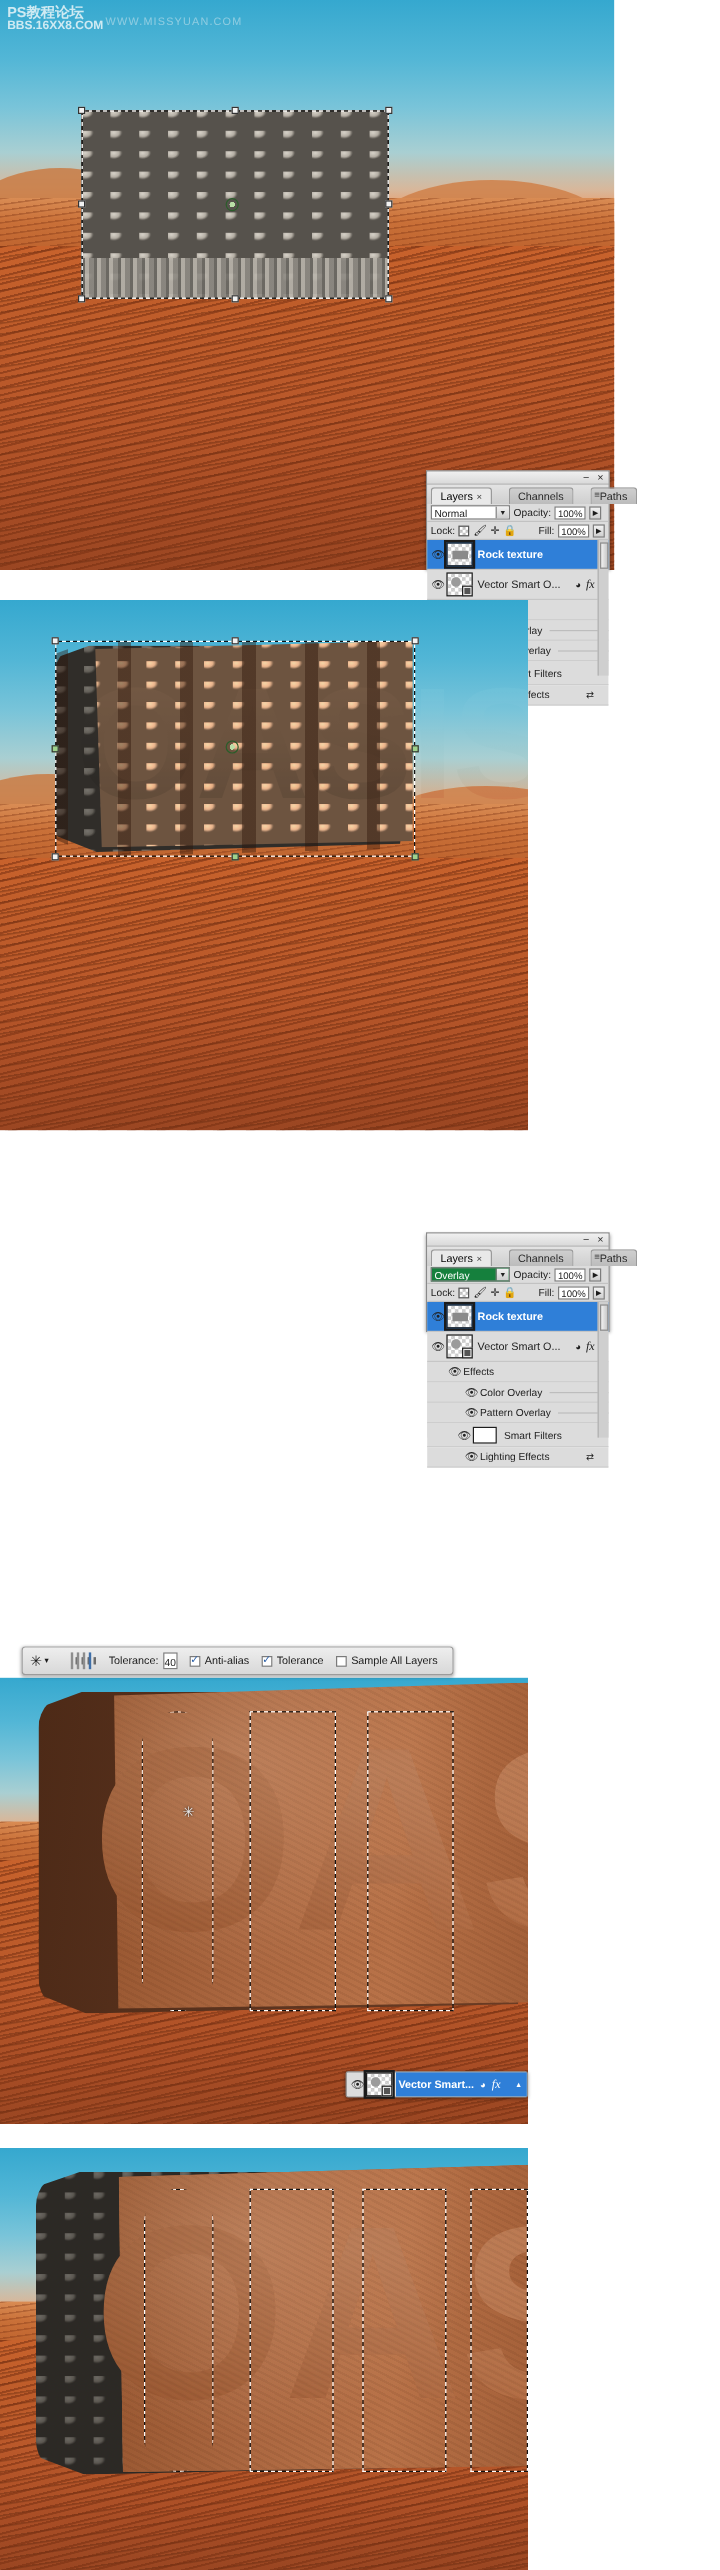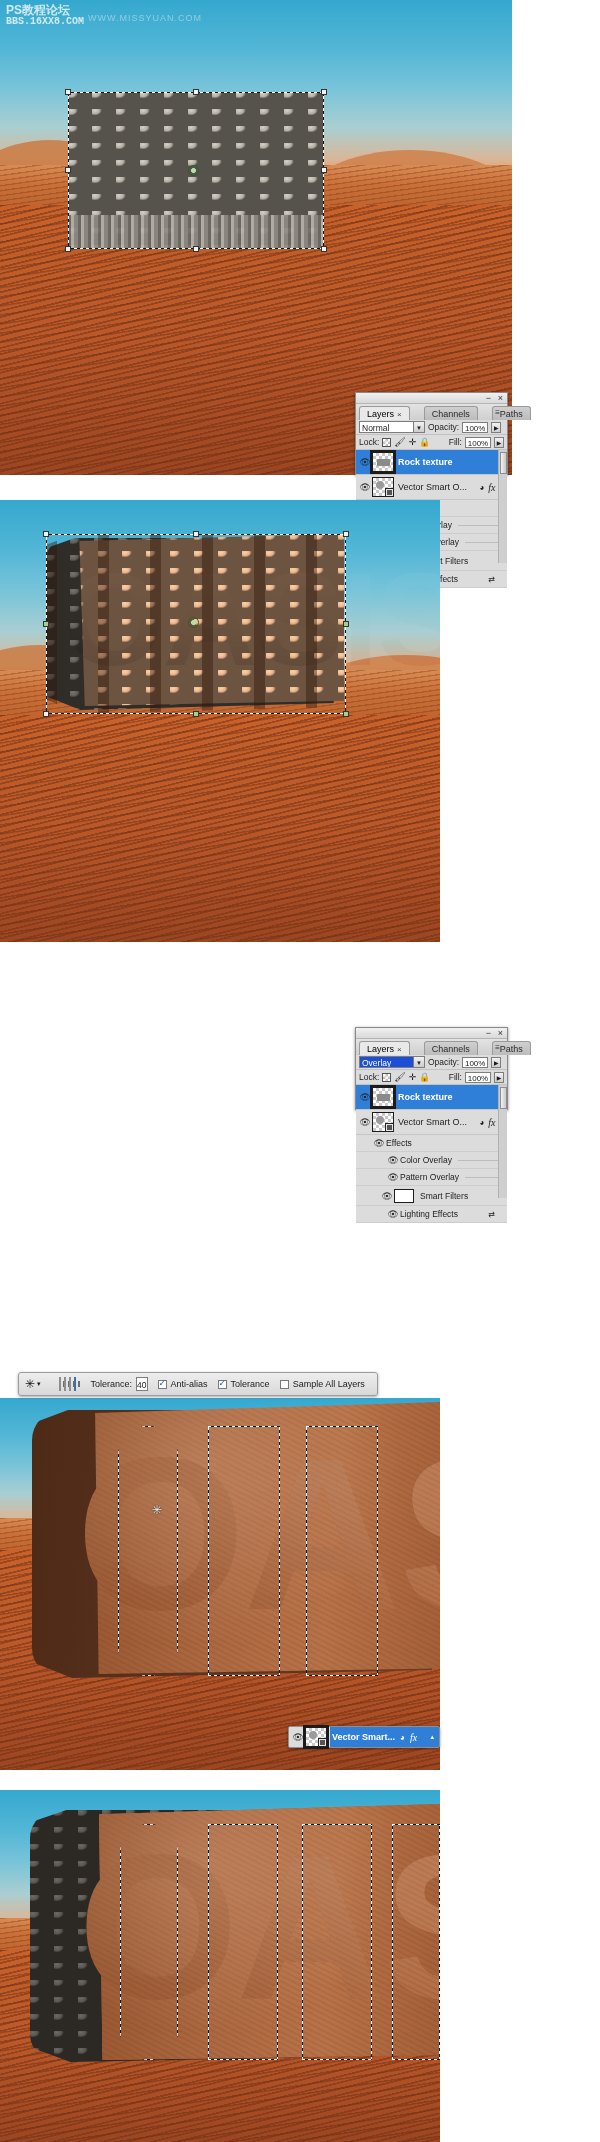--- a/index.html
+++ b/index.html
@@ -128,21 +128,21 @@
   .ps-row {
     display:flex; align-items:center; height:15px; padding:0 3px; gap:3px;
     border-bottom:1px solid #c2c2c2;
     background:#dcdcdc;
   }
   .ps-select {
     flex:0 0 auto; width:66px; height:12px; line-height:12px;
     background:#fff; border:1px solid #7d7d7d; font-size:8.5px;
     padding-left:2px; position:relative; overflow:hidden; white-space:nowrap;
   }
-  .ps-select.sel { background:#1d4ed8; color:#fff; }
+  .ps-select.sel { background:#15803d; color:#fff; }
   .ps-select .caret {
     position:absolute; right:0; top:0; width:11px; height:100%;
     background:linear-gradient(180deg,#f2f2f2,#cdcdcd); border-left:1px solid #7d7d7d;
     font-size:6px; line-height:12px; text-align:center; color:#222;
   }
   .ps-lbl { font-size:8.5px; white-space:nowrap; }
   .ps-num {
     width:26px; height:11px; line-height:11px; background:#fff;
     border:1px solid #7d7d7d; font-size:8px; text-align:center;
   }
@@ -285,21 +285,21 @@
     <div class="handle" style="left:321px;top:89px;"></div>
     <div class="handle" style="left:65px;top:167px;"></div>
     <div class="handle" style="left:321px;top:167px;"></div>
     <div class="handle" style="left:65px;top:246px;"></div>
     <div class="handle" style="left:193px;top:246px;"></div>
     <div class="handle" style="left:321px;top:246px;"></div>
     <div class="tcenter" style="left:188px;top:165px;"></div>
 
     <div class="wm" style="left:6px;top:4px;font-size:12px;font-weight:bold;">
       <div>PS教程论坛</div>
-      <div style="font-size:10px;font-family:Liberation Mono, monospace;">BBS.16XX8.COM</div>
+      <div style="font-size:10px;">BBS.16XX8.COM</div>
     </div>
     <div class="wm2" style="left:88px;top:13px;font-size:9px;">WWW.MISSYUAN.COM</div>
   </div>
 </div>
 
 <div class="ps-panel" style="left:355px;top:392px;width:153px;height:83px;">
   <div class="ps-titlebar">
     <span class="ps-min">−</span>
     <span class="ps-close">×</span>
   </div>

